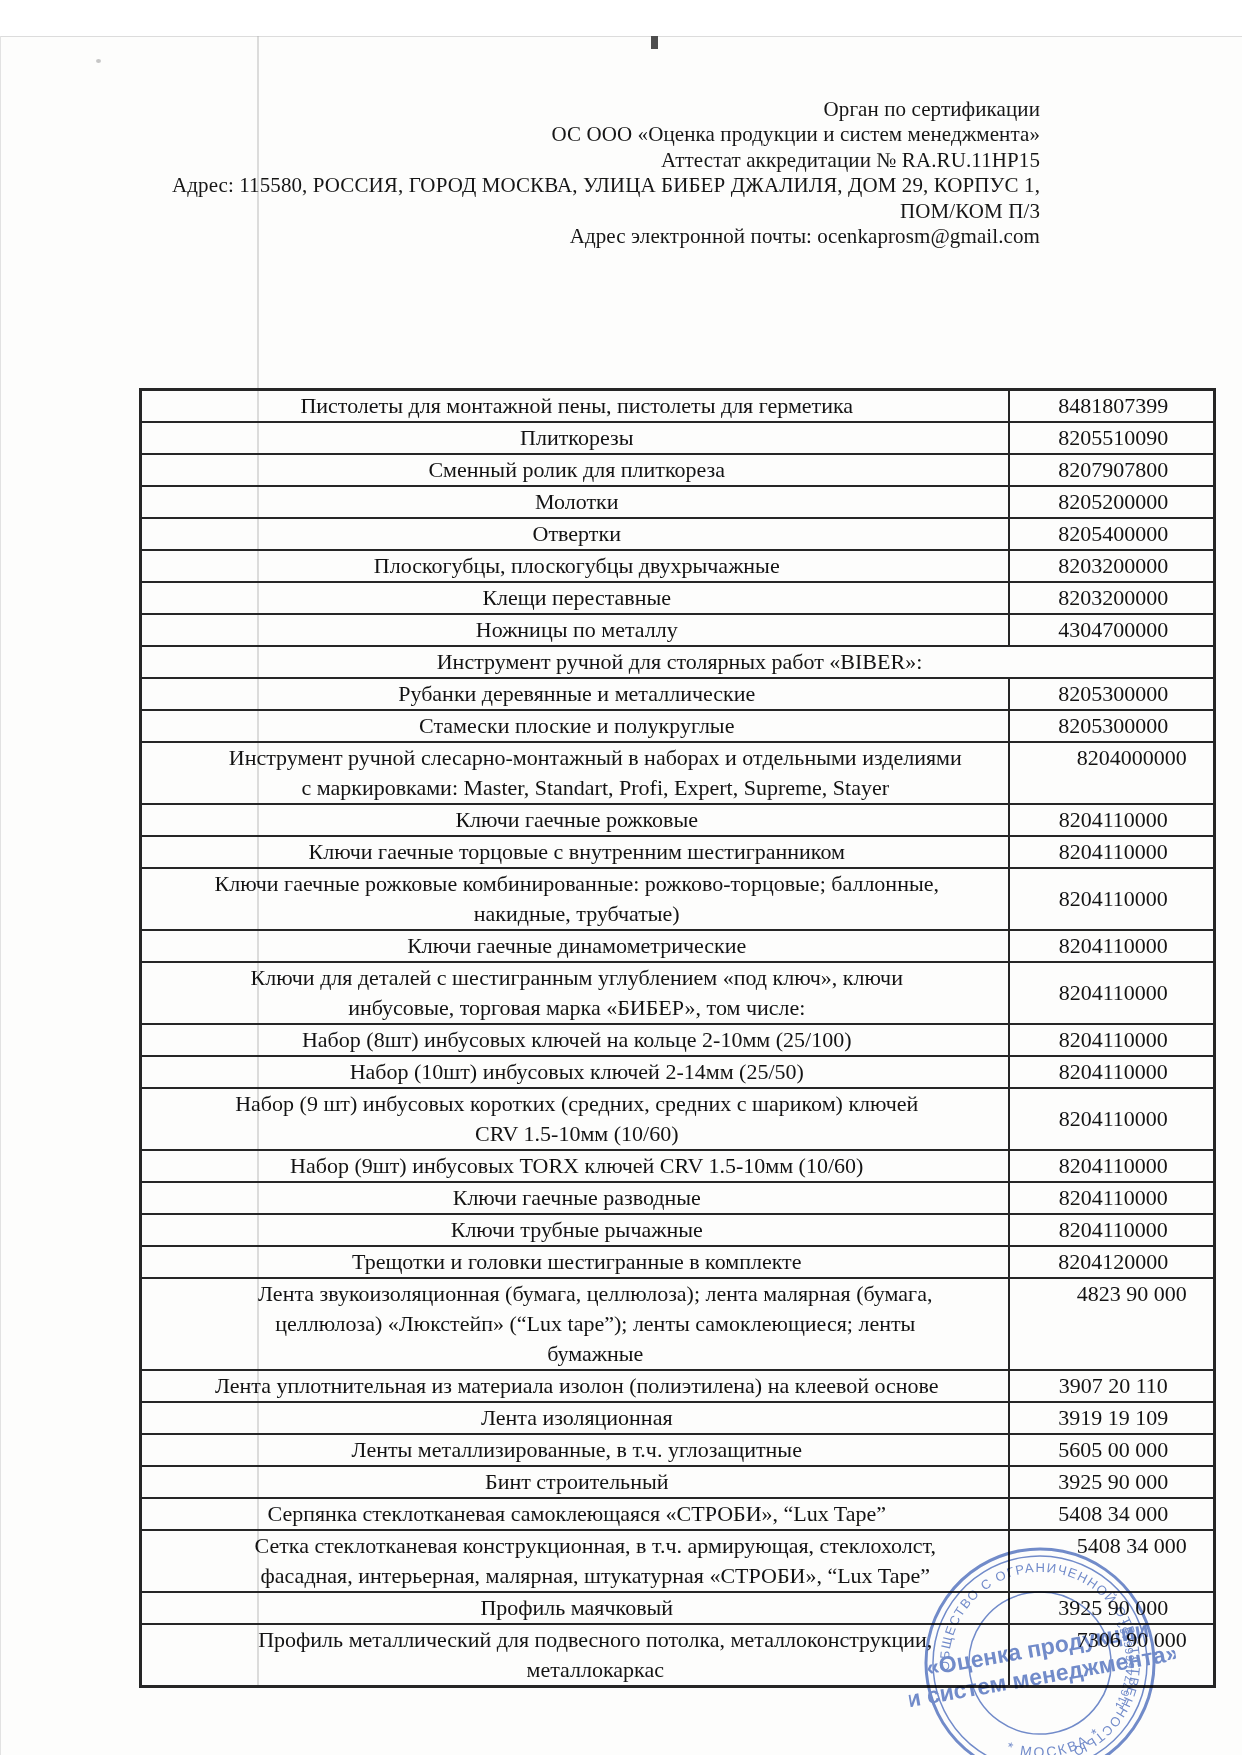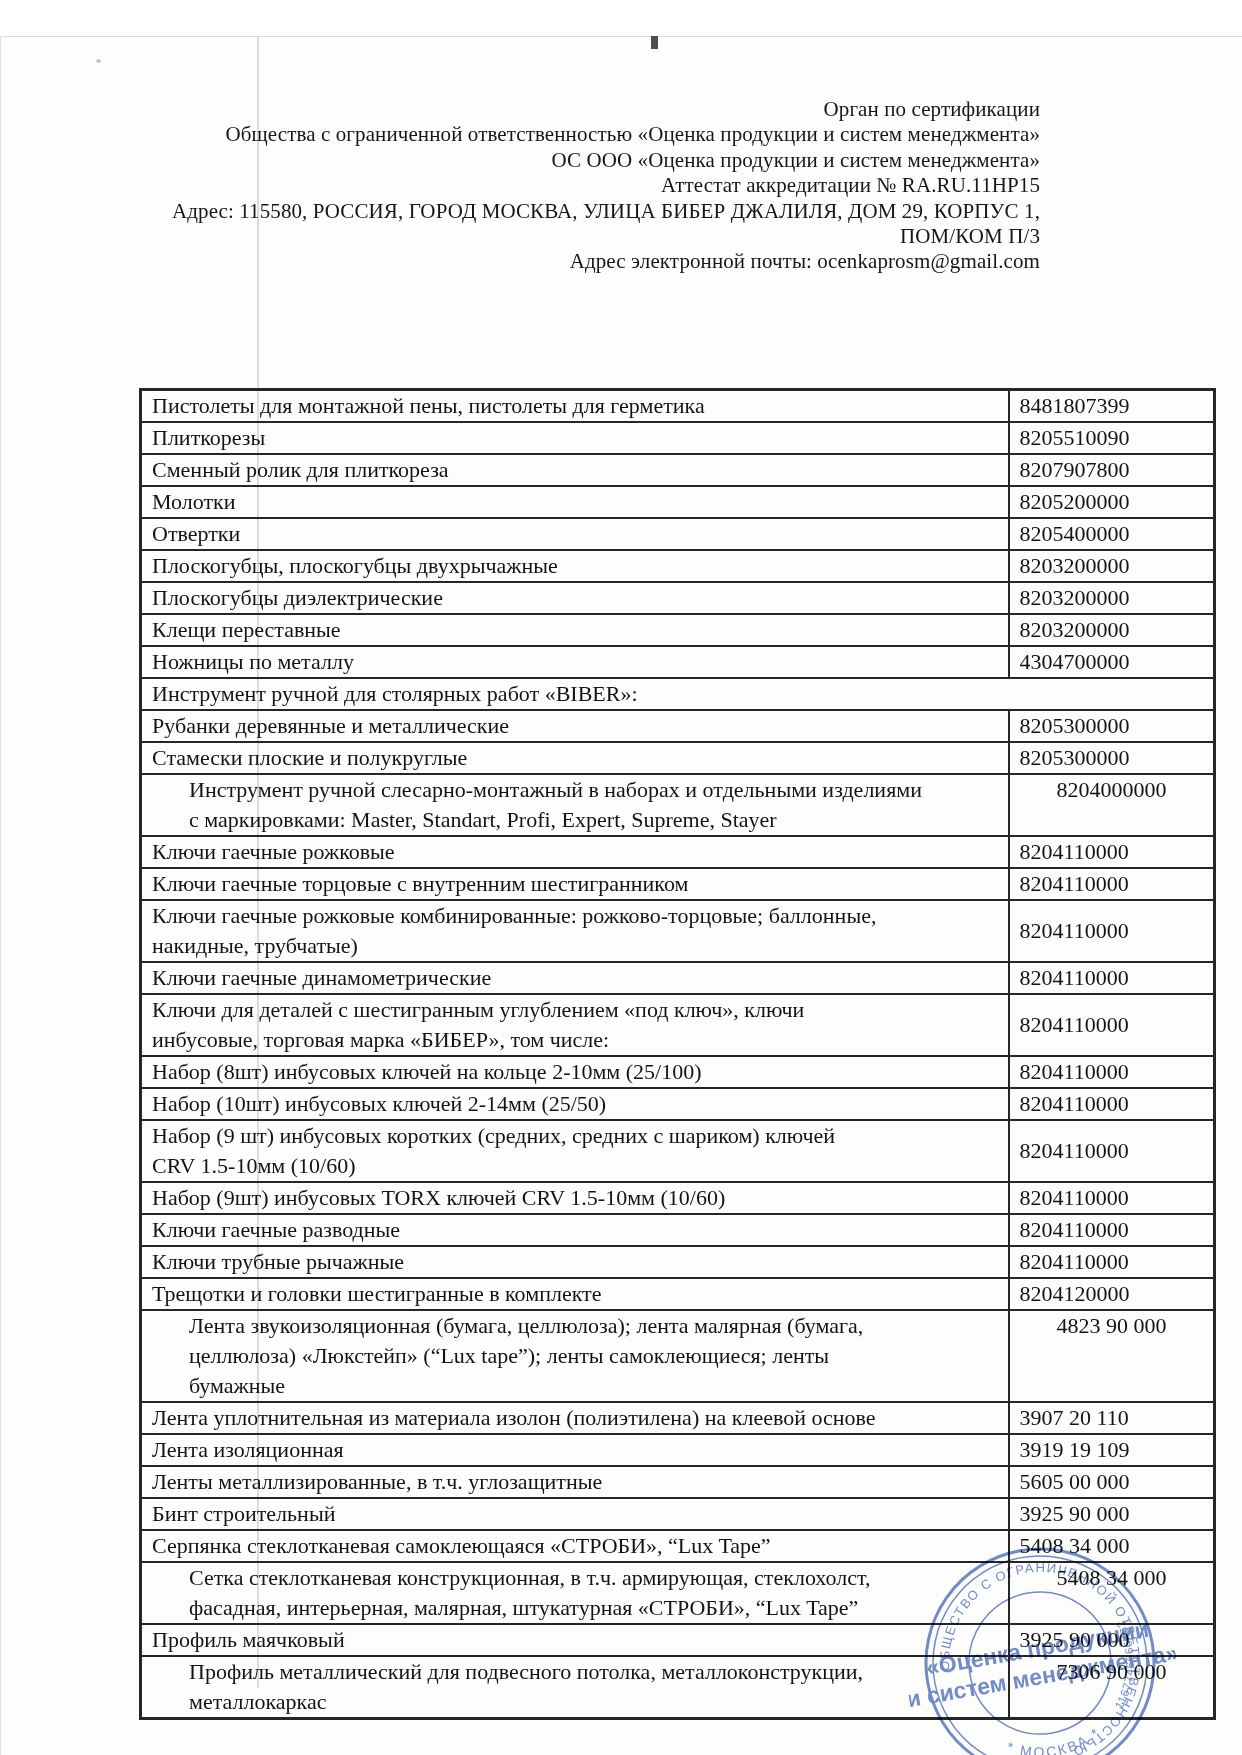--- a/index.html
+++ b/index.html
@@ -20,20 +20,21 @@
     position:absolute; top:61px; right:202px; width:900px;
     text-align:right; font-size:21px; line-height:25.4px;
     letter-spacing:.1px; color:#161616;
   }
 
   
   .doc-table {
     position:absolute; left:139px; top:352px; width:1074px;
     border-collapse:collapse; table-layout:fixed;
     border:3px solid #262626;
+    text-align:center;
   }
   .doc-table td {
     border:2px solid #262626;
     font-size:22px; line-height:30px;
     padding:0 6px 0 10px;
     vertical-align:middle;
     color:#131313;
   }
   td.name-cell { white-space:pre-line; }
   td.code-cell { }
@@ -54,21 +55,20 @@
 <div class="page">
 
   <div class="edge-top"></div>
   <div class="edge-left"></div>
   <div class="fold-line"></div>
   <div class="top-tick"></div>
   <div class="speck"></div>
 
   <div class="header-block">
       <div>Орган по сертификации</div>
-      <div>Общества с ограниченной ответственностью «Оценка продукции и систем менеджмента»</div>
       <div>ОС ООО «Оценка продукции и систем менеджмента»</div>
       <div>Аттестат аккредитации № RA.RU.11HP15</div>
       <div>Адрес: 115580, РОССИЯ, ГОРОД МОСКВА, УЛИЦА БИБЕР ДЖАЛИЛЯ, ДОМ 29, КОРПУС 1,</div>
       <div>ПОМ/КОМ П/3</div>
       <div>Адрес электронной почты: ocenkaprosm@gmail.com</div>
     </div>
 
   <table class="doc-table">
     <colgroup>
       <col style="width:868px">
@@ -90,24 +90,20 @@
         <tr>
           <td class="name-cell">Молотки</td>
           <td class="code-cell">8205200000</td>
         </tr>
         <tr>
           <td class="name-cell">Отвертки</td>
           <td class="code-cell">8205400000</td>
         </tr>
         <tr>
           <td class="name-cell">Плоскогубцы, плоскогубцы двухрычажные</td>
-          <td class="code-cell">8203200000</td>
-        </tr>
-        <tr>
-          <td class="name-cell">Плоскогубцы диэлектрические</td>
           <td class="code-cell">8203200000</td>
         </tr>
         <tr>
           <td class="name-cell">Клещи переставные</td>
           <td class="code-cell">8203200000</td>
         </tr>
         <tr>
           <td class="name-cell">Ножницы по металлу</td>
           <td class="code-cell">4304700000</td>
         </tr>

